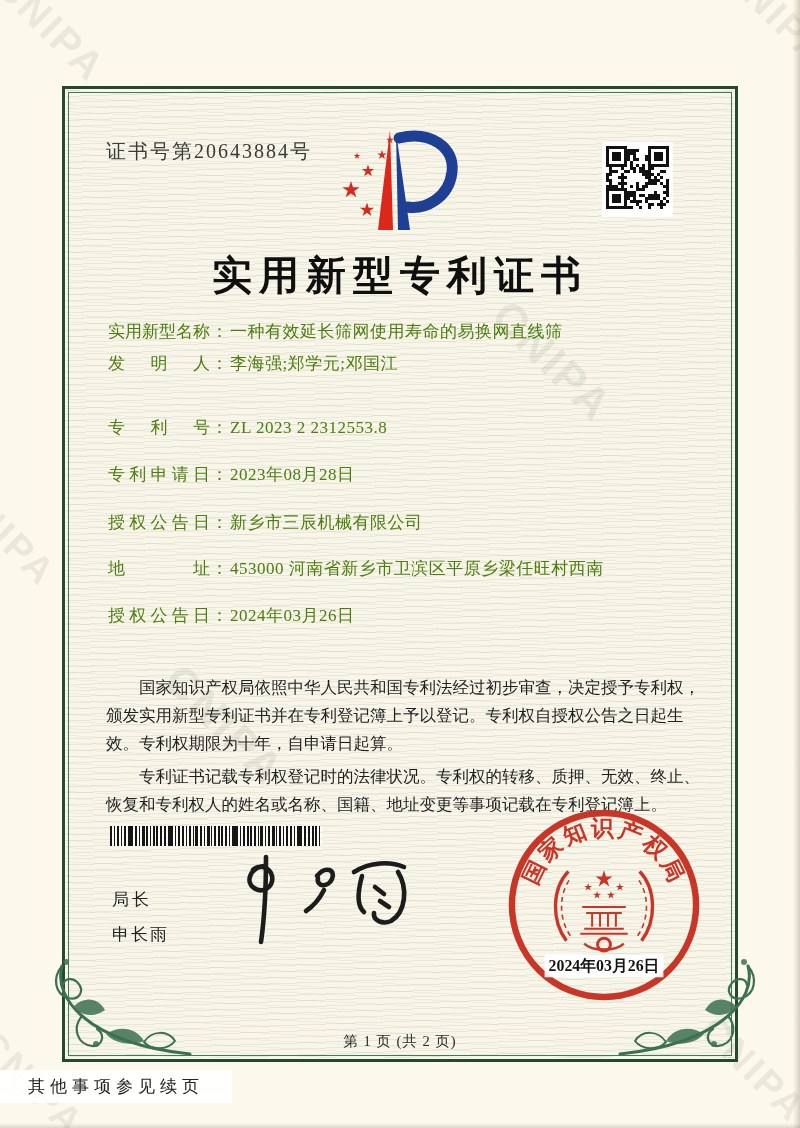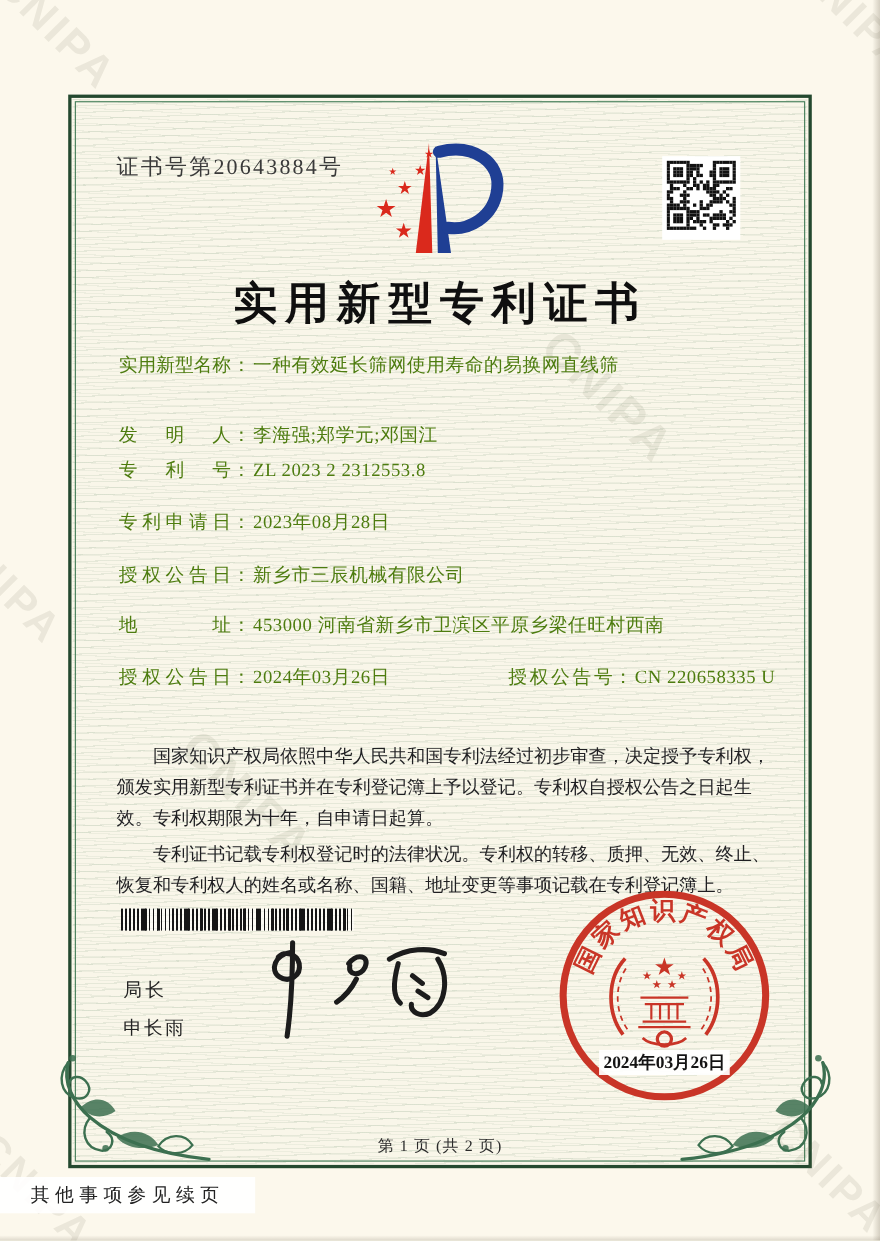--- a/index.html
+++ b/index.html
@@ -330,40 +330,37 @@
         <rect x="42" y="60" width="3" height="3" fill="#111"></rect>
         <rect x="54" y="60" width="3" height="3" fill="#111"></rect>
       </svg>
   </div>
 
   <div class="title">实用新型专利证书</div>
 
   <div class="row" style="top:320px">
     <span class="f-label">实用新型名称</span><span class="f-colon">：</span><span class="f-value">一种有效延长筛网使用寿命的易换网直线筛</span>
   </div>
-  <div class="row" style="top:384px">
+  <div class="row" style="top:352px">
     <span class="f-label">发明人</span><span class="f-colon">：</span><span class="f-value">李海强;郑学元;邓国江</span>
   </div>
   <div class="row" style="top:416px">
     <span class="f-label">专利号</span><span class="f-colon">：</span><span class="f-value">ZL 2023 2 2312553.8</span>
   </div>
   <div class="row" style="top:463px">
     <span class="f-label">专利申请日</span><span class="f-colon">：</span><span class="f-value">2023年08月28日</span>
   </div>
   <div class="row" style="top:511px">
     <span class="f-label">授权公告日</span><span class="f-colon">：</span><span class="f-value">新乡市三辰机械有限公司</span>
   </div>
   <div class="row" style="top:557px">
     <span class="f-label">地址</span><span class="f-colon">：</span><span class="f-value">453000 河南省新乡市卫滨区平原乡梁任旺村西南</span>
   </div>
   <div class="row" style="top:604px">
     <span class="f-label">授权公告日</span><span class="f-colon">：</span><span class="f-value">2024年03月26日</span>
-    <span class="f-right">
-      <span class="f-label" style="width:95px">授权公告号</span><span class="f-colon">：</span><span class="f-value">CN 220658335 U</span>
-    </span>
   </div>
 
   <div class="paras">
     <p>国家知识产权局依照中华人民共和国专利法经过初步审查，决定授予专利权，颁发实用新型专利证书并在专利登记簿上予以登记。专利权自授权公告之日起生效。专利权期限为十年，自申请日起算。</p>
     <p>专利证书记载专利权登记时的法律状况。专利权的转移、质押、无效、终止、恢复和专利权人的姓名或名称、国籍、地址变更等事项记载在专利登记簿上。</p>
   </div>
 
   <div class="barcode"></div>
 
   <div class="director-title">局长</div>

